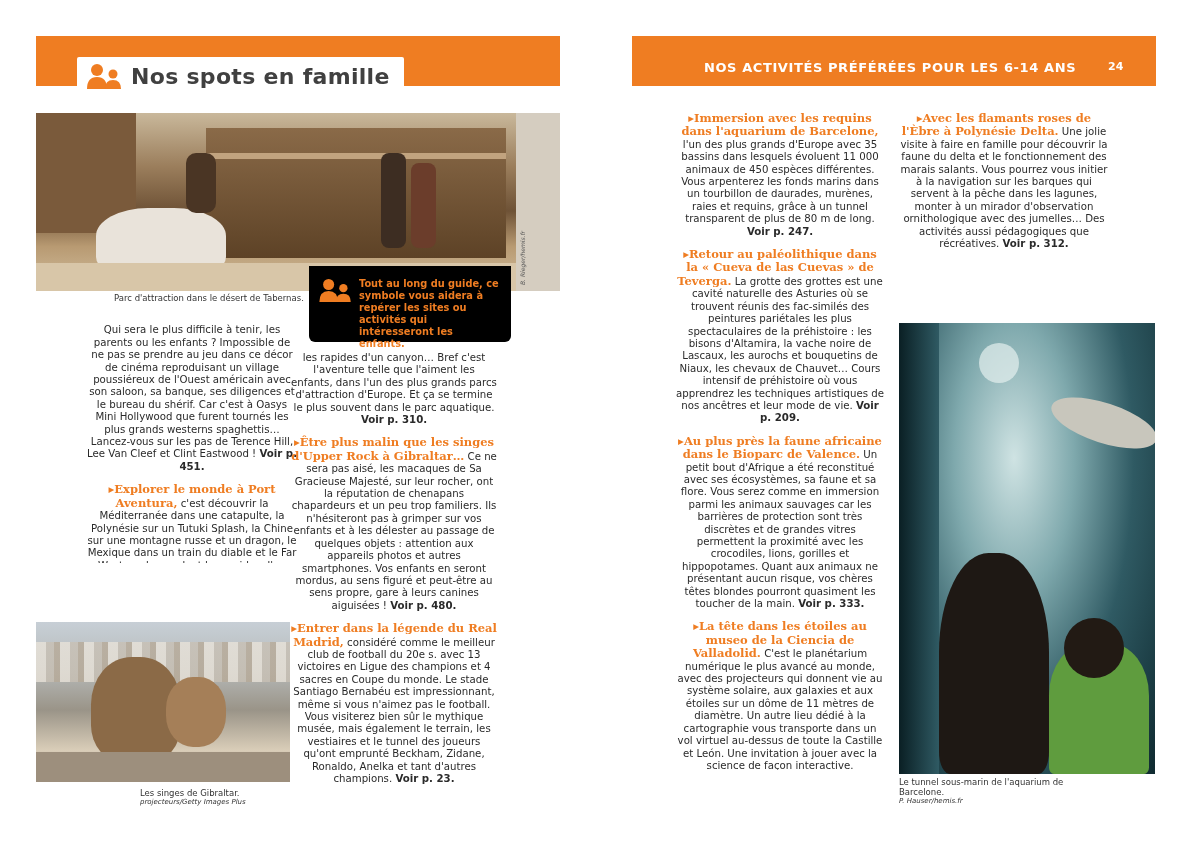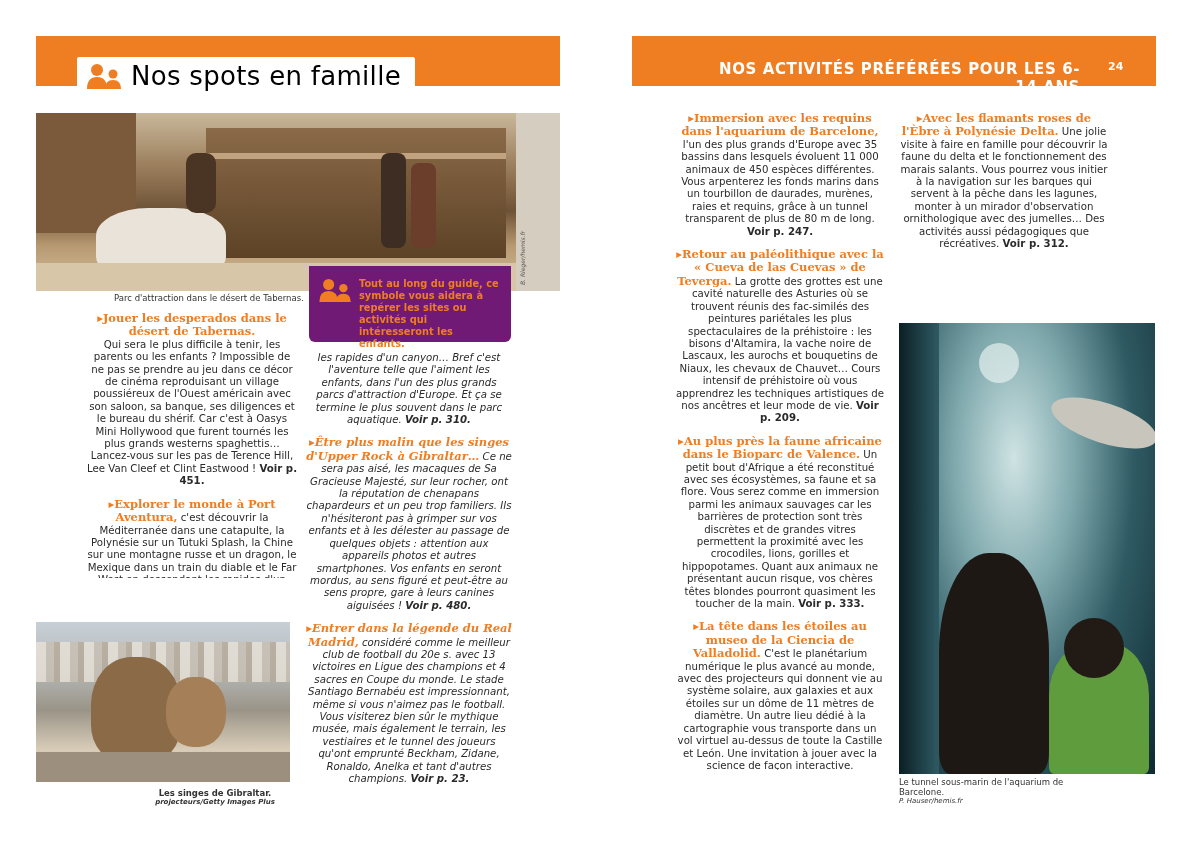--- a/index.html
+++ b/index.html
@@ -2,33 +2,33 @@
 <html><head>
 <meta charset="utf-8">
 <style>
   *{margin:0;padding:0;box-sizing:border-box;}
   html,body{width:1191px;height:842px;background:#ffffff;overflow:hidden;}
   body{position:relative;font-family:"DejaVu Sans",sans-serif;color:#2a2a2a;}
   .band{position:absolute;top:36px;height:50px;background:#ef7d22;}
   .band.left{left:36px;width:524px;}
   .band.right{left:632px;width:524px;}
   .title-box{position:absolute;left:77px;top:57px;height:38px;padding:0 14px 0 10px;background:#fff;display:flex;align-items:center;gap:8px;border-radius:2px;}
-  .title-box .ttl{font-family:"DejaVu Sans",sans-serif;font-weight:normal;font-size:26px;color:#000000;letter-spacing:0.3px;}
-  .run-head{position:absolute;left:700px;top:60px;width:380px;text-align:right;color:#fff;font-size:15px;font-weight:bold;letter-spacing:0.6px;}
+  .title-box .ttl{font-family:"DejaVu Sans",sans-serif;font-weight:bold;font-size:22px;color:#404040;letter-spacing:0.3px;}
+  .run-head{position:absolute;left:700px;top:60px;width:380px;text-align:center;color:#fff;font-size:13px;font-weight:bold;letter-spacing:0.6px;}
   .page-num{position:absolute;left:1108px;top:60px;color:#fff;font-size:11px;font-weight:bold;}
   .photo{position:absolute;overflow:hidden;}
   .credit-v{position:absolute;font-size:6px;color:#555;transform:rotate(-90deg);transform-origin:left top;white-space:nowrap;font-style:italic;}
   .caption{position:absolute;font-size:8.5px;color:#333;line-height:1.2;}
   .caption .cr{font-style:italic;font-size:7px;display:block;}
   .col{position:absolute;font-size:10.2px;line-height:12.4px;color:#2a2a2a;}
   .col p{margin-bottom:10px;text-align:center;}
   .hd{font-family:"DejaVu Serif",serif;font-weight:bold;color:#ef7d22;font-size:11.5px;line-height:12.4px;}
   .hd::before{content:"\25B8 ";font-family:"DejaVu Sans",sans-serif;}
   .ref{font-weight:bold;}
-  .callout{position:absolute;left:309px;top:266px;width:202px;height:76px;background:#701a75;border-radius:0 0 6px 6px;display:flex;align-items:flex-start;padding:12px 10px 0 10px;gap:6px;}
+  .callout{position:absolute;left:309px;top:266px;width:202px;height:76px;background:#000000;border-radius:0 0 6px 6px;display:flex;align-items:flex-start;padding:12px 10px 0 10px;gap:6px;}
   .callout .txt{font-size:9.8px;line-height:12px;color:#ef7d22;font-weight:bold;}
   .fam-icon{flex:0 0 auto;}
 </style>
 </head>
 <body>
 
 <div class="band left"></div>
 <div class="title-box">
   <svg class="fam-icon" width="36" height="26" viewBox="0 0 36 26">
     <circle cx="10" cy="7" r="6" fill="#ef7d22"></circle>
@@ -58,42 +58,42 @@
     <circle cx="10" cy="7" r="6" fill="#ef7d22"></circle>
     <path d="M0 26 Q0 14 10 14 Q20 14 20 26 Z" fill="#ef7d22"></path>
     <circle cx="26" cy="11" r="4.5" fill="#ef7d22"></circle>
     <path d="M18 26 Q18 17 26 17 Q34 17 34 26 Z" fill="#ef7d22"></path>
   </svg>
   <div class="txt">Tout au long du guide, ce symbole vous aidera à repérer les sites ou activités qui intéresseront les enfants.</div>
 </div>
 
 <div class="col" style="left:86px;top:312px;width:212px;">
   <p>
-    <span class="hd">Jouer les desperados dans le désert de Tabernas.</span><br>
+    <br>
     <span>Qui sera le plus difficile à tenir, les parents ou les enfants ? Impossible de ne pas se prendre au jeu dans ce décor de cinéma reproduisant un village poussiéreux de l'Ouest américain avec son saloon, sa banque, ses diligences et le bureau du shérif. Car c'est à Oasys Mini Hollywood que furent tournés les plus grands westerns spaghettis… Lancez-vous sur les pas de Terence Hill, Lee Van Cleef et Clint Eastwood !</span>
     <span class="ref">Voir p. 451.</span>
   </p>
   <p style="height:80px;overflow:hidden;">
     <span class="hd">Explorer le monde à Port Aventura,</span>
     <span>c'est découvrir la Méditerranée dans une catapulte, la Polynésie sur un Tutuki Splash, la Chine sur une montagne russe et un dragon, le Mexique dans un train du diable et le Far West en descendant les rapides d'un canyon… Bref c'est l'aventure telle que l'aiment les enfants, dans l'un des plus grands parcs d'attraction d'Europe. Et ça se termine le plus souvent dans le parc aquatique.</span>
   </p>
 </div>
 
 <div class="photo" style="left:36px;top:622px;width:254px;height:160px;background:linear-gradient(180deg,#c7cfd6 0%,#b6b9b8 30%,#9a9488 55%,#d9cdb8 80%,#a79a88 100%);">
   <div style="position:absolute;left:0;top:20px;width:254px;height:40px;background:repeating-linear-gradient(90deg,#e8e2d8 0 10px,#c8c0b4 10px 18px,#b7aa98 18px 24px);opacity:0.8;"></div>
   <div style="position:absolute;left:55px;top:35px;width:90px;height:105px;background:#8b6a47;border-radius:45% 45% 35% 35%;"></div>
   <div style="position:absolute;left:130px;top:55px;width:60px;height:70px;background:#a57f58;border-radius:45%;"></div>
   <div style="position:absolute;left:0;top:130px;width:254px;height:30px;background:#9d8f7d;"></div>
 </div>
-<div class="caption" style="left:140px;top:788px;width:150px;text-align:center;font-weight:bold;">
+<div class="caption" style="left:140px;top:788px;width:150px;text-align:left;">
   <span>Les singes de Gibraltar.</span>
   <span class="cr">projecteurs/Getty Images Plus</span>
 </div>
 
-<div class="col" style="left:306px;top:352px;width:206px;font-style:italic;">
+<div class="col" style="left:291px;top:352px;width:206px;">
   <p>
     <span>les rapides d'un canyon… Bref c'est l'aventure telle que l'aiment les enfants, dans l'un des plus grands parcs d'attraction d'Europe. Et ça se termine le plus souvent dans le parc aquatique.</span>
     <span class="ref">Voir p. 310.</span>
   </p>
   <p>
     <span class="hd">Être plus malin que les singes d'Upper Rock à Gibraltar…</span>
     <span>Ce ne sera pas aisé, les macaques de Sa Gracieuse Majesté, sur leur rocher, ont la réputation de chenapans chapardeurs et un peu trop familiers. Ils n'hésiteront pas à grimper sur vos enfants et à les délester au passage de quelques objets : attention aux appareils photos et autres smartphones. Vos enfants en seront mordus, au sens figuré et peut-être au sens propre, gare à leurs canines aiguisées !</span>
     <span class="ref">Voir p. 480.</span>
   </p>
   <p>
@@ -107,21 +107,21 @@
 <div class="run-head">NOS ACTIVITÉS PRÉFÉRÉES POUR LES 6-14 ANS</div>
 <div class="page-num">24</div>
 
 <div class="col" style="left:676px;top:112px;width:208px;">
   <p>
     <span class="hd">Immersion avec les requins dans l'aquarium de Barcelone,</span>
     <span>l'un des plus grands d'Europe avec 35 bassins dans lesquels évoluent 11 000 animaux de 450 espèces différentes. Vous arpenterez les fonds marins dans un tourbillon de daurades, murènes, raies et requins, grâce à un tunnel transparent de plus de 80 m de long.</span>
     <span class="ref">Voir p. 247.</span>
   </p>
   <p>
-    <span class="hd">Retour au paléolithique avec la « Cueva de las Cuevas » de Teverga.</span>
+    <span class="hd">Retour au paléolithique dans la « Cueva de las Cuevas » de Teverga.</span>
     <span>La grotte des grottes est une cavité naturelle des Asturies où se trouvent réunis des fac-similés des peintures pariétales les plus spectaculaires de la préhistoire : les bisons d'Altamira, la vache noire de Lascaux, les aurochs et bouquetins de Niaux, les chevaux de Chauvet… Cours intensif de préhistoire où vous apprendrez les techniques artistiques de nos ancêtres et leur mode de vie.</span>
     <span class="ref">Voir p. 209.</span>
   </p>
   <p>
     <span class="hd">Au plus près la faune africaine dans le Bioparc de Valence.</span>
     <span>Un petit bout d'Afrique a été reconstitué avec ses écosystèmes, sa faune et sa flore. Vous serez comme en immersion parmi les animaux sauvages car les barrières de protection sont très discrètes et de grandes vitres permettent la proximité avec les crocodiles, lions, gorilles et hippopotames. Quant aux animaux ne présentant aucun risque, vos chères têtes blondes pourront quasiment les toucher de la main.</span>
     <span class="ref">Voir p. 333.</span>
   </p>
   <p style="height:150px;overflow:hidden;">
     <span class="hd">La tête dans les étoiles au museo de la Ciencia de Valladolid.</span>

